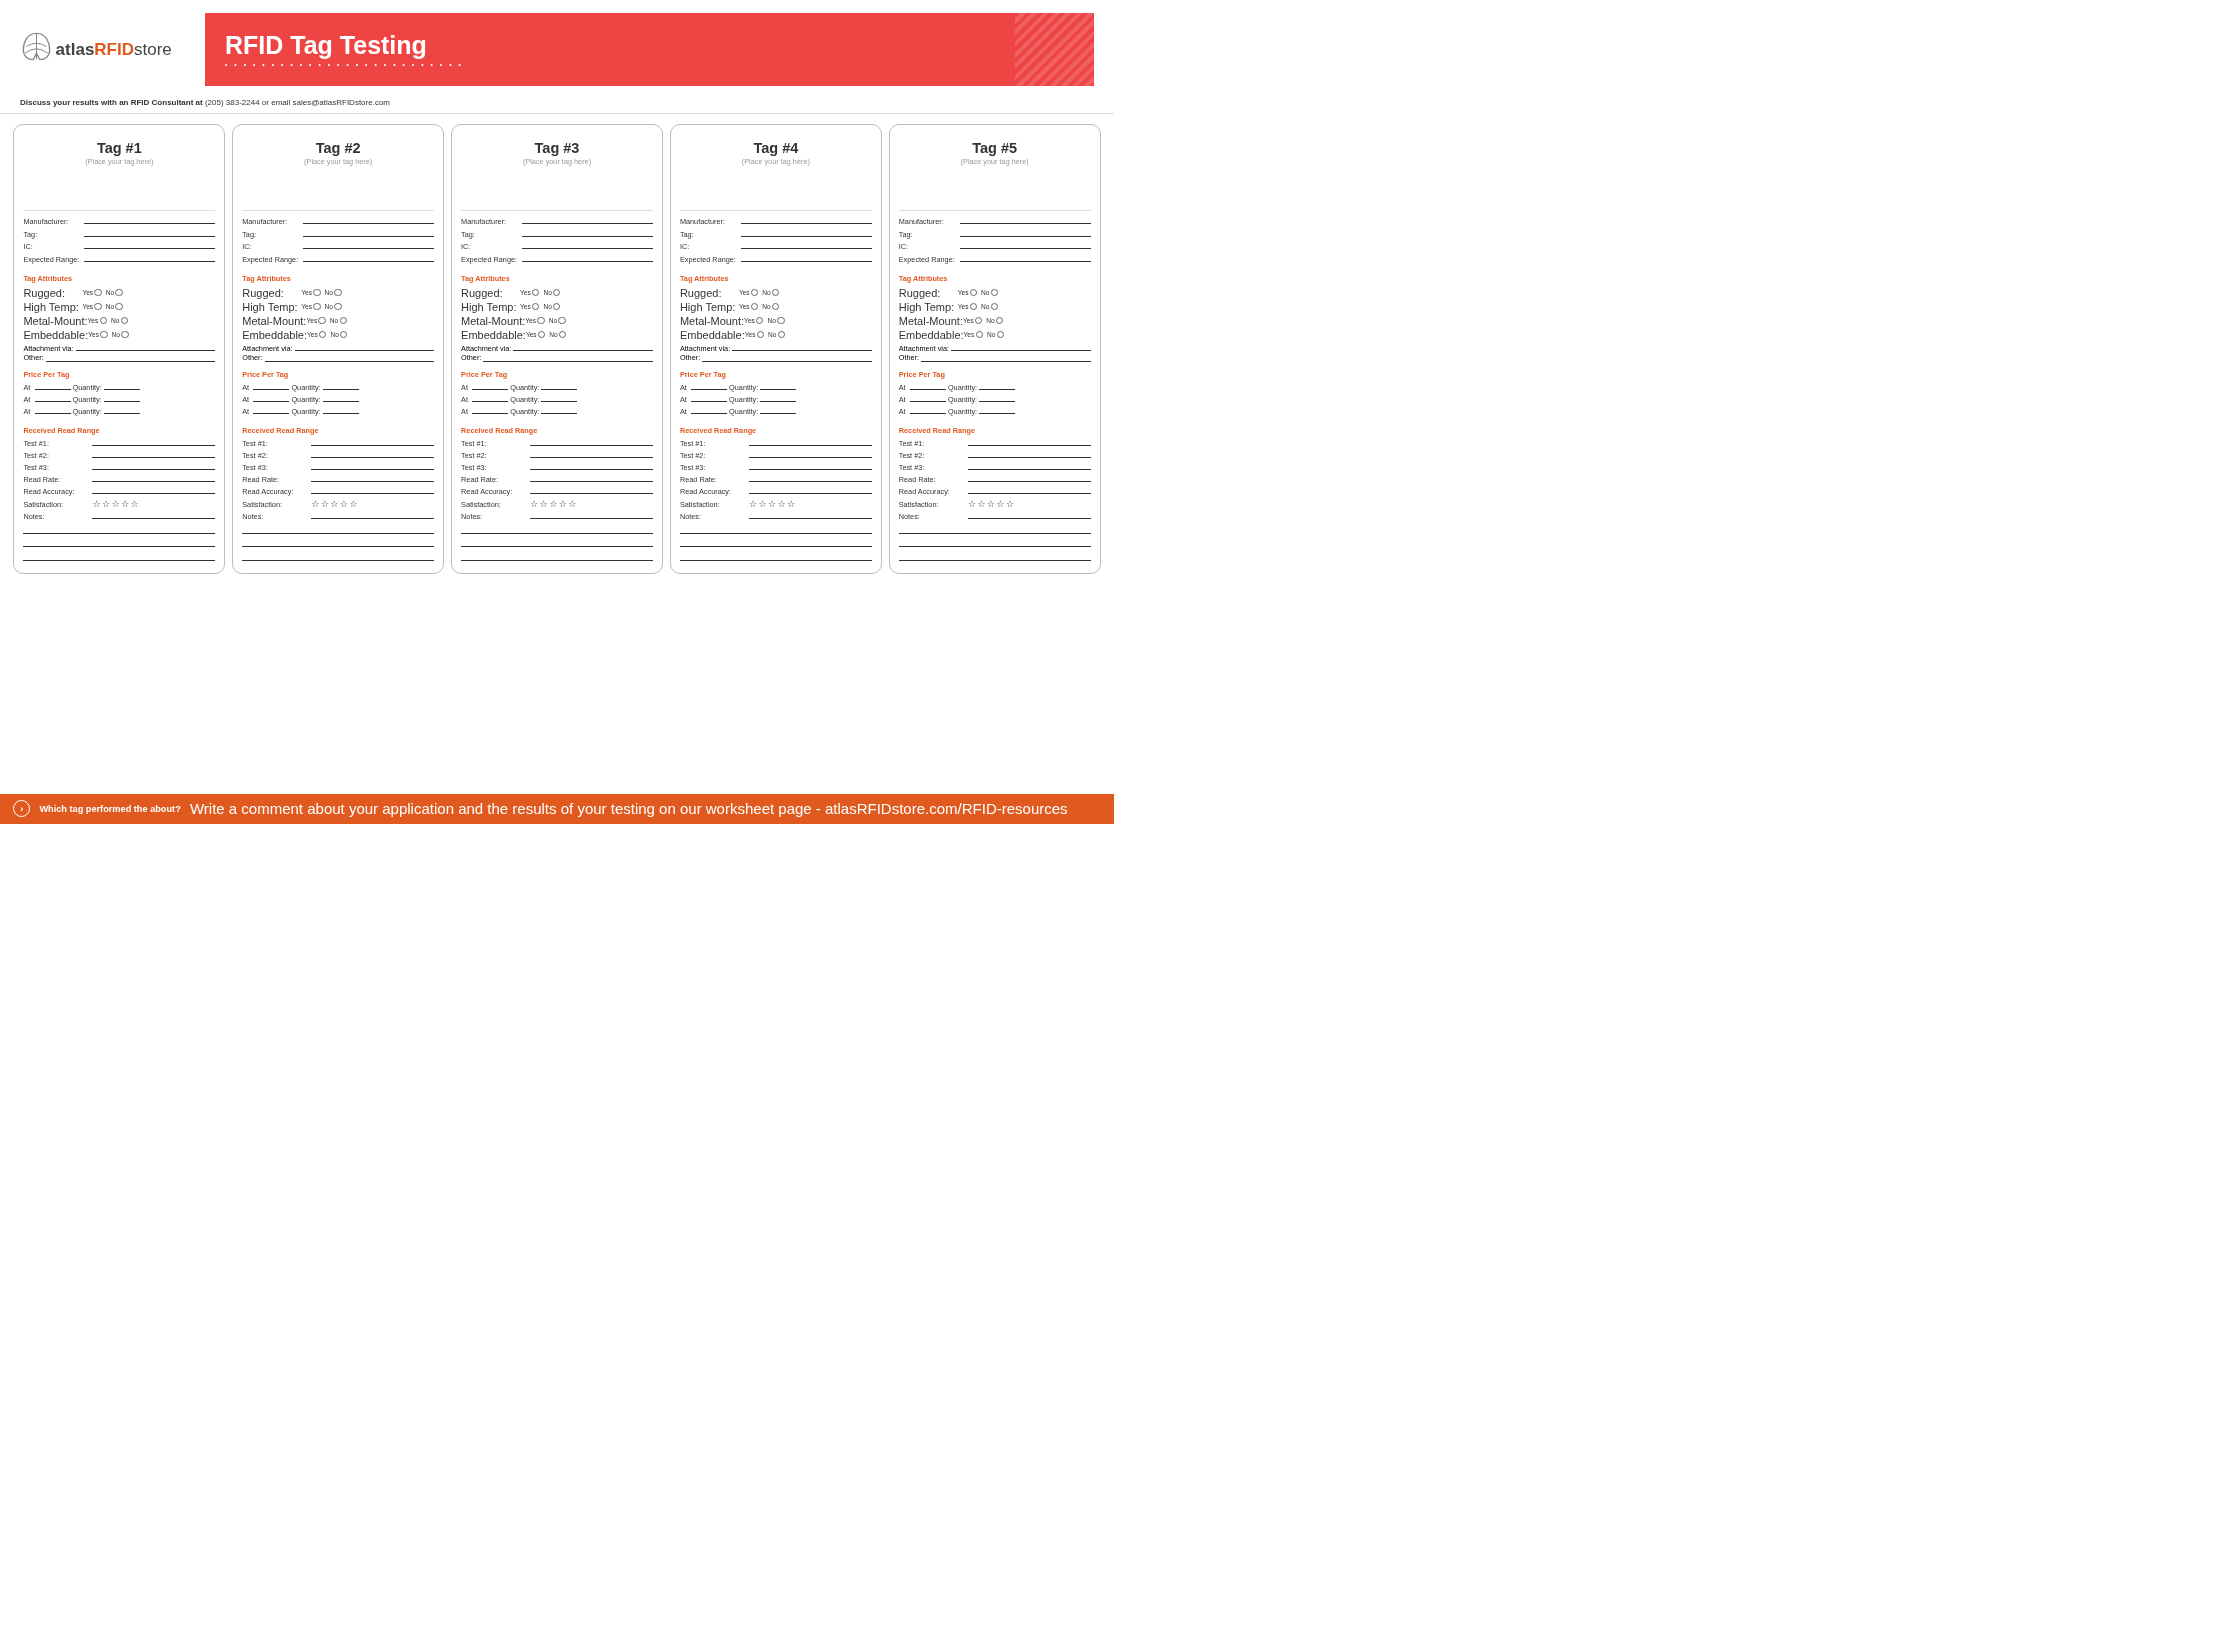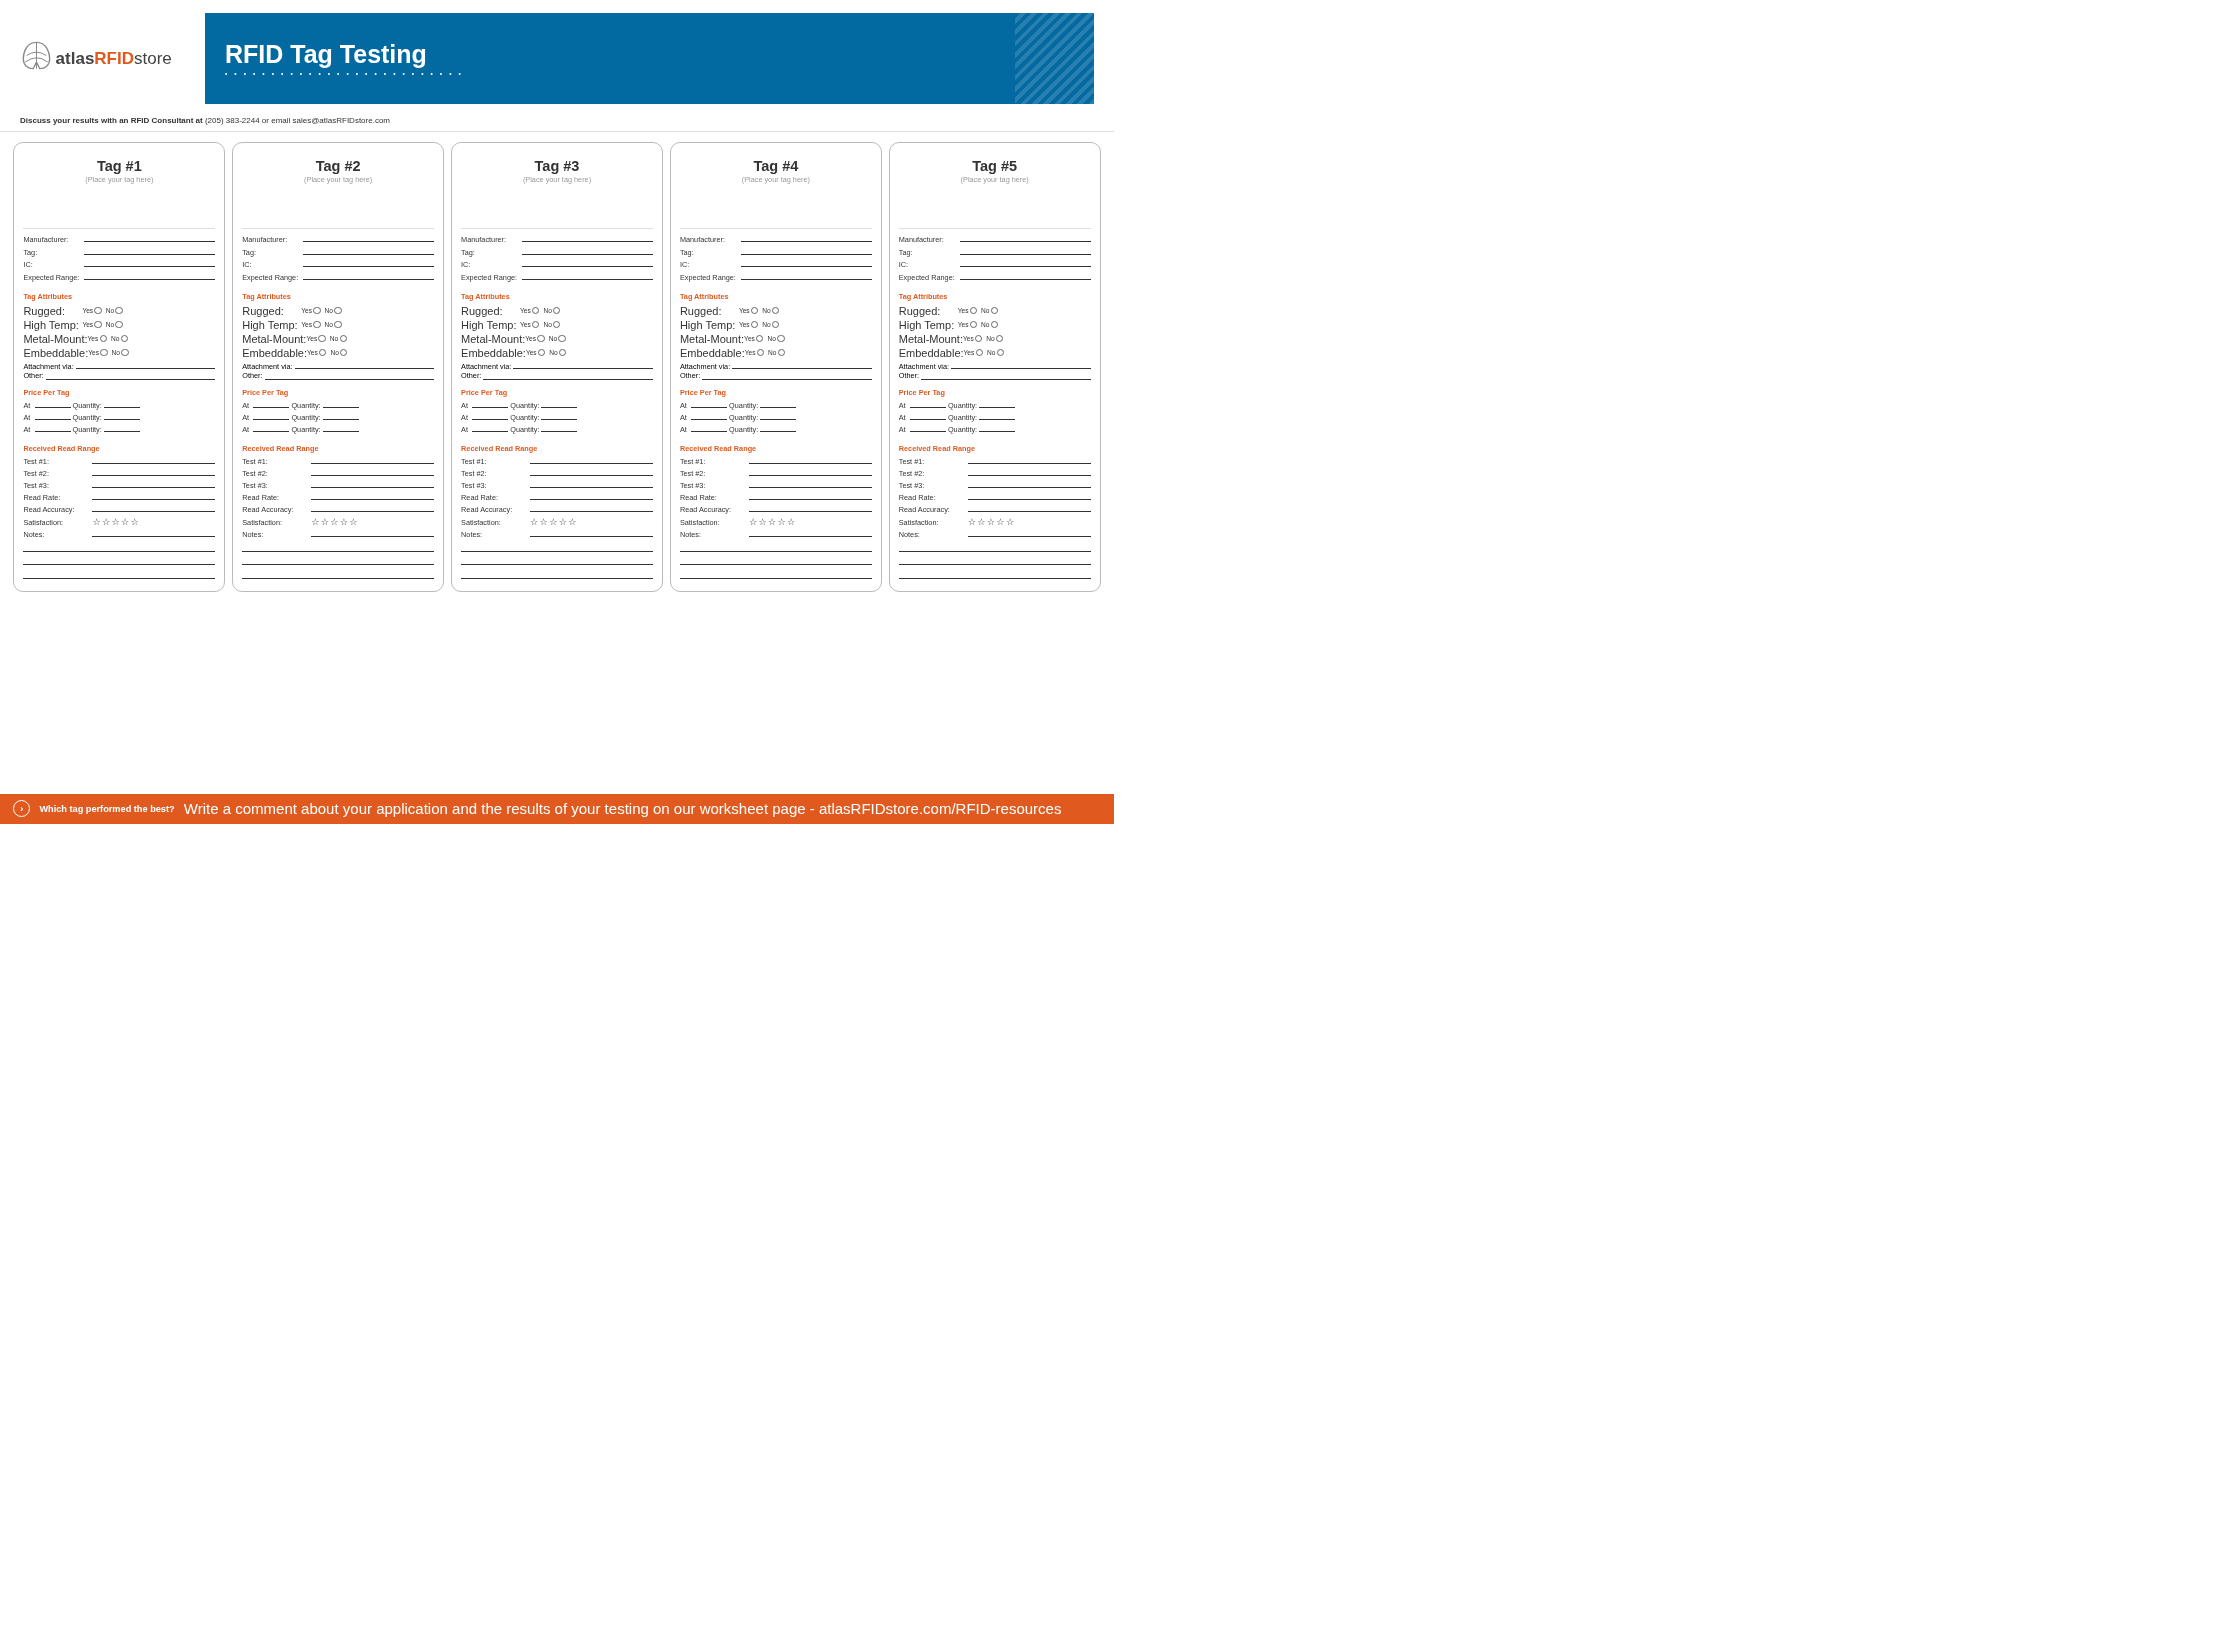--- a/index.html
+++ b/index.html
@@ -30,23 +30,23 @@
     }
     .logo-text {
       font-size: 17px;
       font-weight: bold;
     }
     .logo-atlas { color: #444; }
     .logo-rfid { color: #e05a20; font-weight: 900; }
     .logo-store { color: #444; font-weight: normal; }
 
     .title-area {
-      background: #0369a1;
+      background: #ef4444;
       flex: 1;
-      padding: 27px 20px;
+      padding: 18px 20px;
       position: relative;
     }
     .title-area h1 {
       color: #fff;
       font-size: 25px;
       font-weight: 900;
     }
     .title-dots {
       color: #fff;
       font-size: 6.6px;
@@ -1053,18 +1053,18 @@
             <div class="notes-line"></div>
             <div class="notes-line"></div>
           </div>
       </div>
     </div>
 
   </div>
 
   <div class="footer" style="margin-top: auto;">
     <div class="footer-chevron">›</div>
-    <span class="footer-question">Which tag performed the best?</span>
+    <span class="footer-question">Which tag performed the about?</span>
     <span class="footer-answer">Write a comment about your application and the results of your testing on our worksheet page - atlasRFIDstore.com/RFID-resources</span>
   </div>
 
 </div>
 
 
 </body></html>

